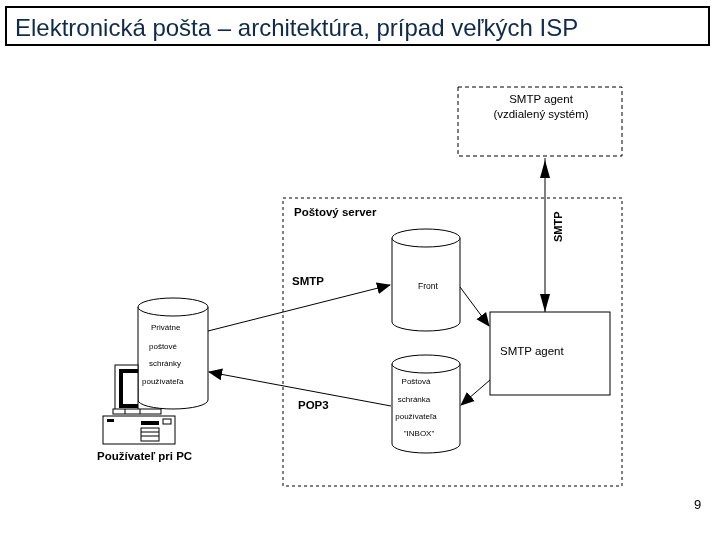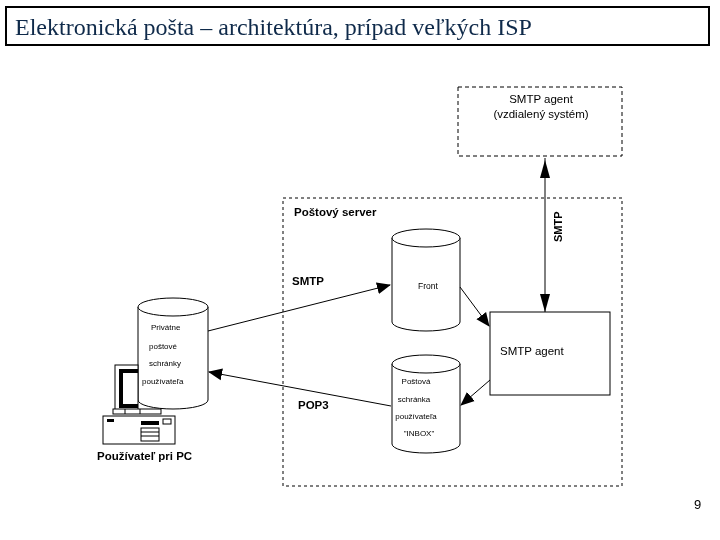--- a/index.html
+++ b/index.html
@@ -3,21 +3,21 @@
   <meta charset="utf-8">
   <style>
     html, body { margin: 0; padding: 0; background: #ffffff; }
     body { width: 720px; height: 540px; position: relative; overflow: hidden; font-family: "Liberation Sans", sans-serif; }
     .title-box {
       position: absolute; left: 5px; top: 6px; width: 705px; height: 40px;
       border: 2px solid #000; box-sizing: border-box; background: #fff;
     }
     .title-text {
       position: absolute; left: 8px; top: 6px;
-      font-family: Liberation Serif, serif; font-size: 24px; color: #0f2a4a;
+      font-family: Liberation Sans, sans-serif; font-size: 24px; color: #0f2a4a;
       white-space: nowrap;
     }
     svg.diagram { position: absolute; left: 0; top: 0; }
     .lbl { font-family: "Liberation Sans", sans-serif; fill: #000; }
     .bold { font-weight: bold; }
     .page-number { position: absolute; left: 694px; top: 497px; font-family: "Liberation Sans", sans-serif; font-size: 13px; color: #000; }
   </style>
 </head>
 <body>
 

